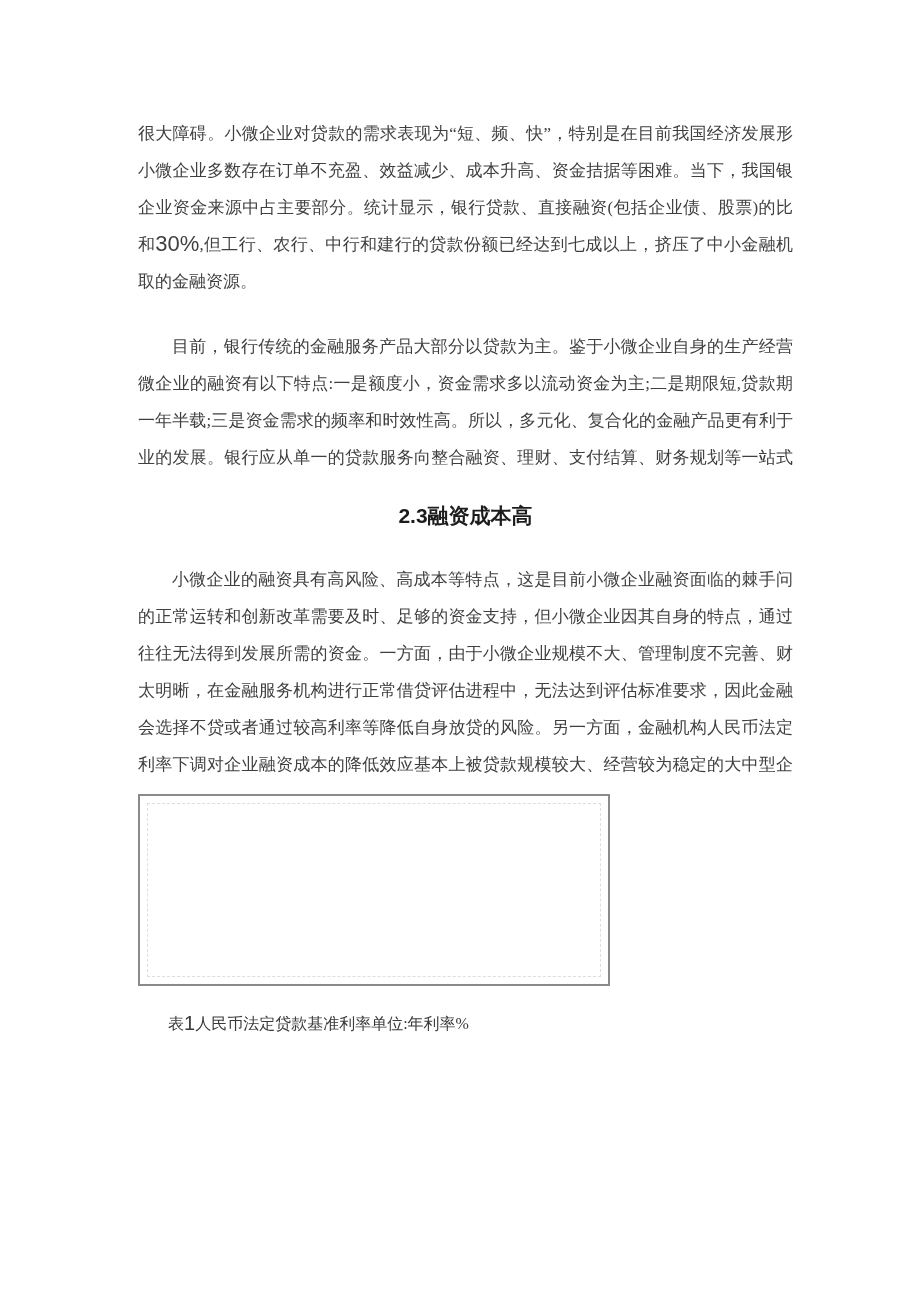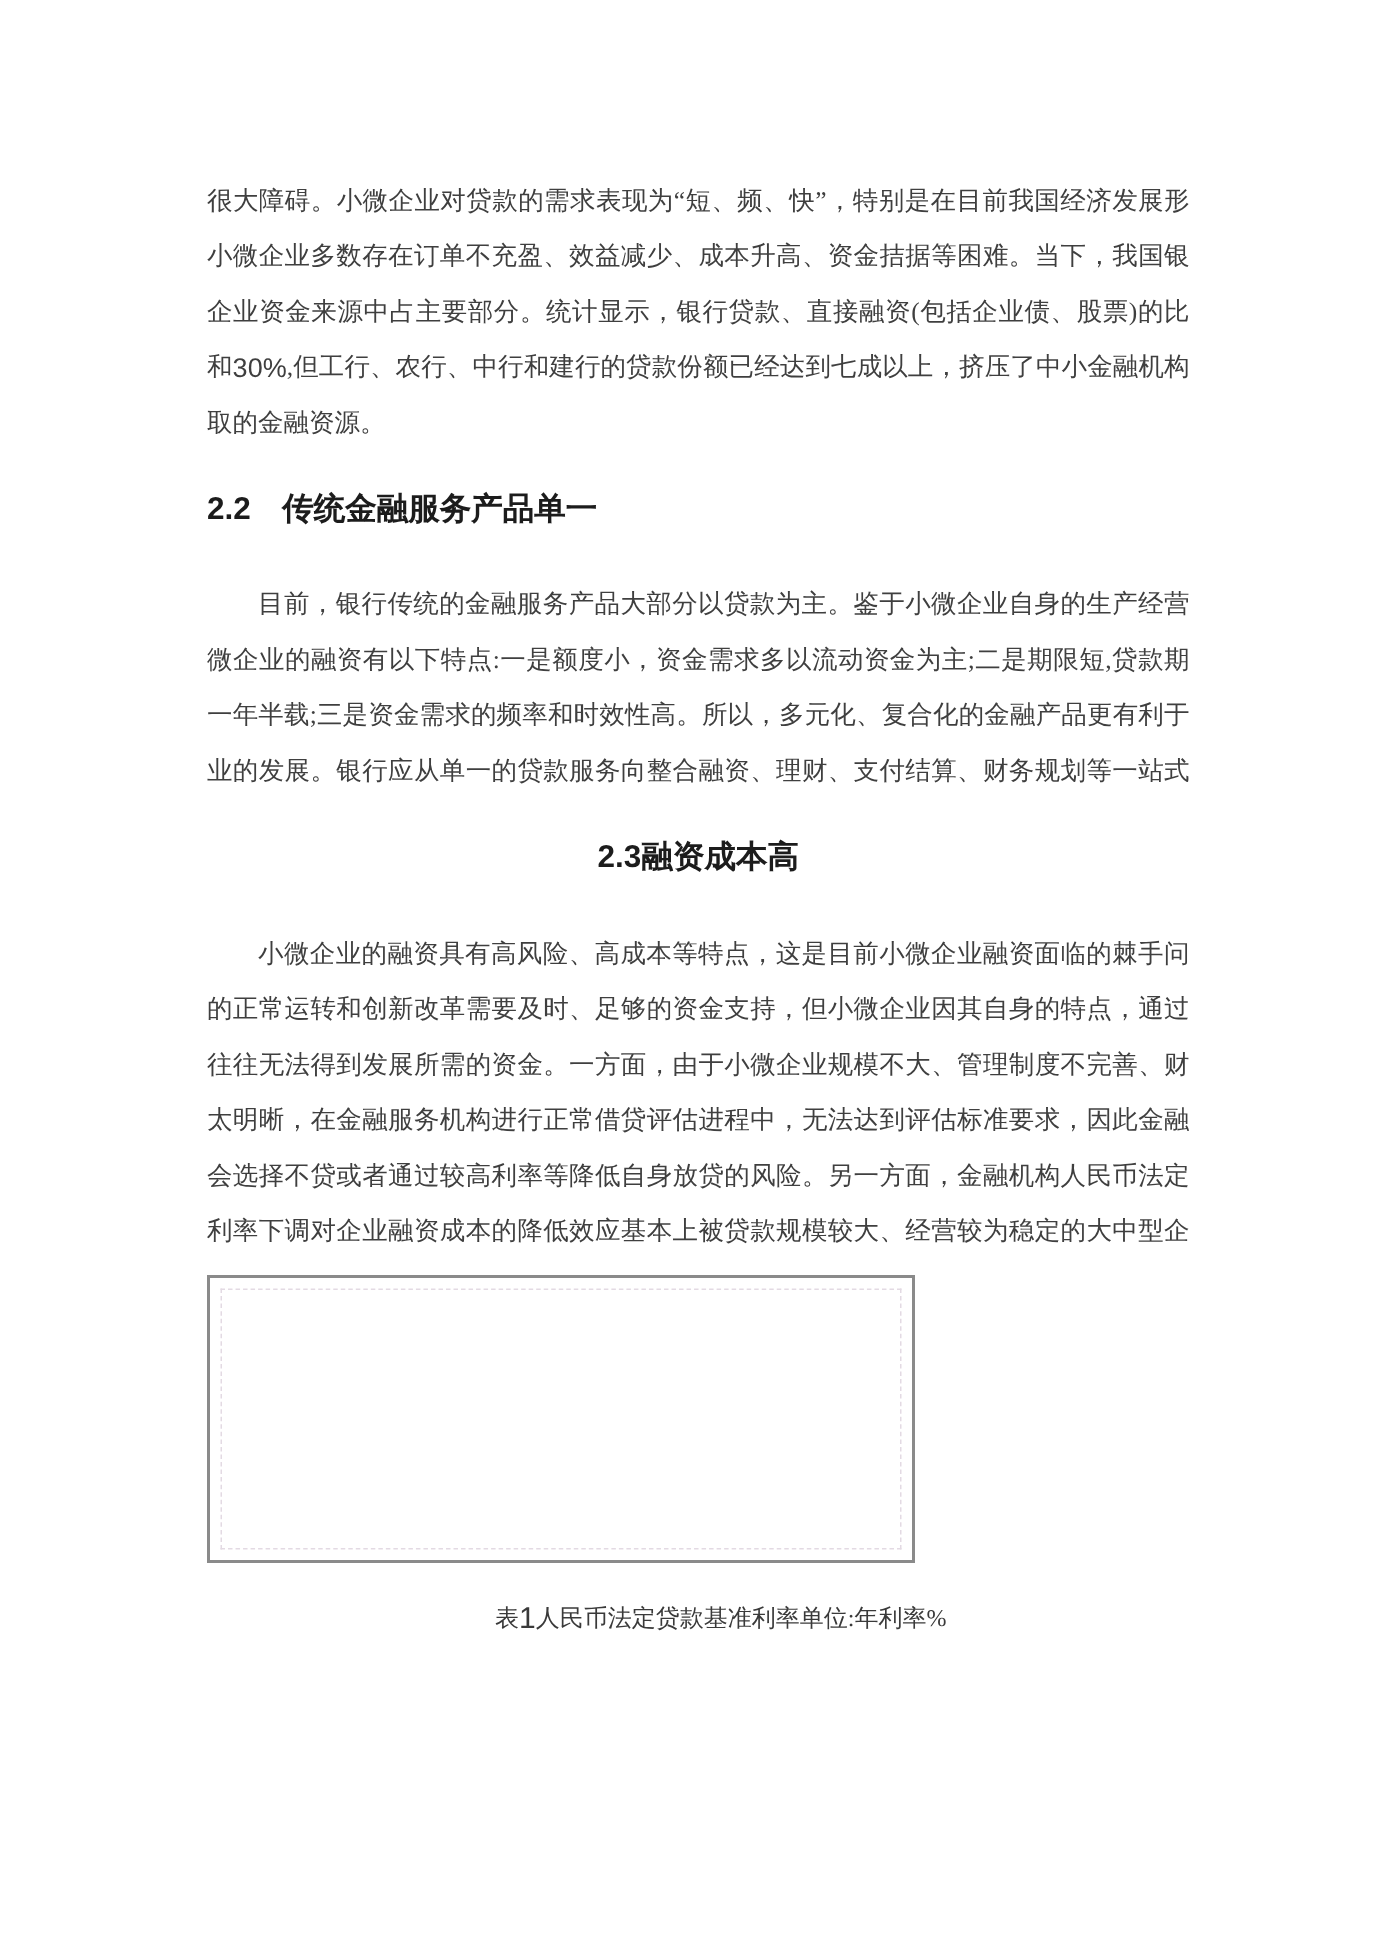--- a/index.html
+++ b/index.html
@@ -19,21 +19,21 @@
     position: absolute;
     left: 138px; top: 115px;
     width: 655px;
   }
   .para { font-size: 17px; line-height: 37px; }
   .line { height: 37px; overflow: hidden; }
   .line.justify { text-align: justify; text-align-last: justify; }
   .line.indent { padding-left: 34px; }
   .num-big {
     font-family: "Liberation Sans", "DejaVu Sans", sans-serif;
-    font-size: 18px; line-height: 1; vertical-align: -1px;
+    font-size: 22px; line-height: 1; vertical-align: -1px;
   }
   .heading {
     font-family: "Liberation Sans", "DejaVu Sans", sans-serif;
     font-size: 21px; font-weight: 600; color: #1c1c1c;
     line-height: 32px; height: 32px; margin: 0;
   }
   #heading-2-2 { margin-top: 24px; }
   #para-2 { margin-top: 28px; }
   #heading-2-3 { margin-top: 24px; text-align: center; }
   #para-3 { margin-top: 29px; }
@@ -47,38 +47,37 @@
   .figure-inner {
     position: absolute; left: 7px; top: 7px; right: 7px; bottom: 7px;
     border: 1px dashed #e3dae3;
   }
   .caption {
     margin-top: 23px;
     padding-left: 30px;
     font-size: 16px; line-height: 30px;
     color: #3a3a3a;
   }
-  .caption .line { height: 30px; text-align: center; }
+  .caption .line { height: 30px; }
   .caption .num-big { font-size: 20px; }
 </style>
 </head>
 <body>
 
 <div class="page">
   <div class="content">
 
     <div class="para" id="para-1">
         <div class="line justify"><span>很大障碍。小微企业对贷款的需求表现为“短、频、快”，特别是在目前我国经济发展形势下，</span></div>
         <div class="line justify"><span>小微企业多数存在订单不充盈、效益减少、成本升高、资金拮据等困难。当下，我国银行贷款在</span></div>
         <div class="line justify"><span>企业资金来源中占主要部分。统计显示，银行贷款、直接融资(包括企业债、股票)的比重各是</span></div>
         <div class="line justify"><span>和</span><span class="num-big">30%</span><span>,但工行、农行、中行和建行的贷款份额已经达到七成以上，挤压了中小金融机构所能获</span></div>
         <div class="line"><span>取的金融资源。</span></div>
       </div>
 
-    <h2 class="heading" id="heading-2-2">2.2　传统金融服务产品单一</h2>
 
     <div class="para" id="para-2">
         <div class="line justify indent"><span>目前，银行传统的金融服务产品大部分以贷款为主。鉴于小微企业自身的生产经营特征，小</span></div>
         <div class="line justify"><span>微企业的融资有以下特点:一是额度小，资金需求多以流动资金为主;二是期限短,贷款期限多是</span></div>
         <div class="line justify"><span>一年半载;三是资金需求的频率和时效性高。所以，多元化、复合化的金融产品更有利于小微企</span></div>
         <div class="line justify"><span>业的发展。银行应从单一的贷款服务向整合融资、理财、支付结算、财务规划等一站式金融服务</span></div>
       </div>
 
     <h2 class="heading" id="heading-2-3">2.3融资成本高</h2>
 

